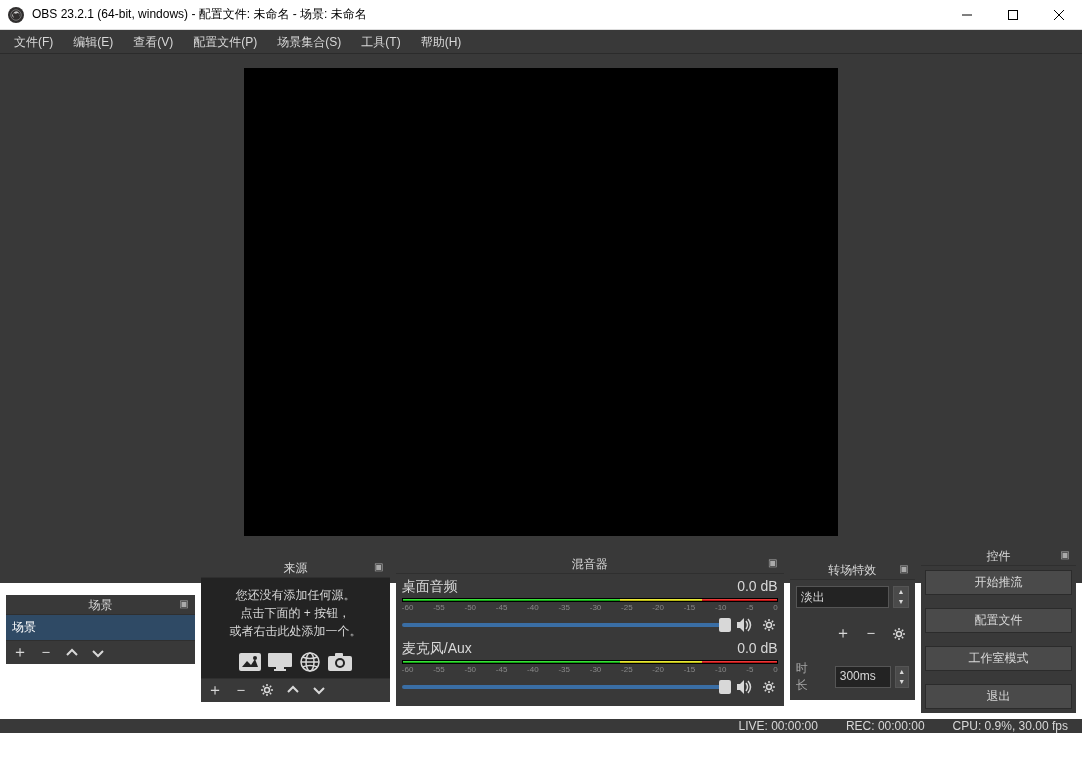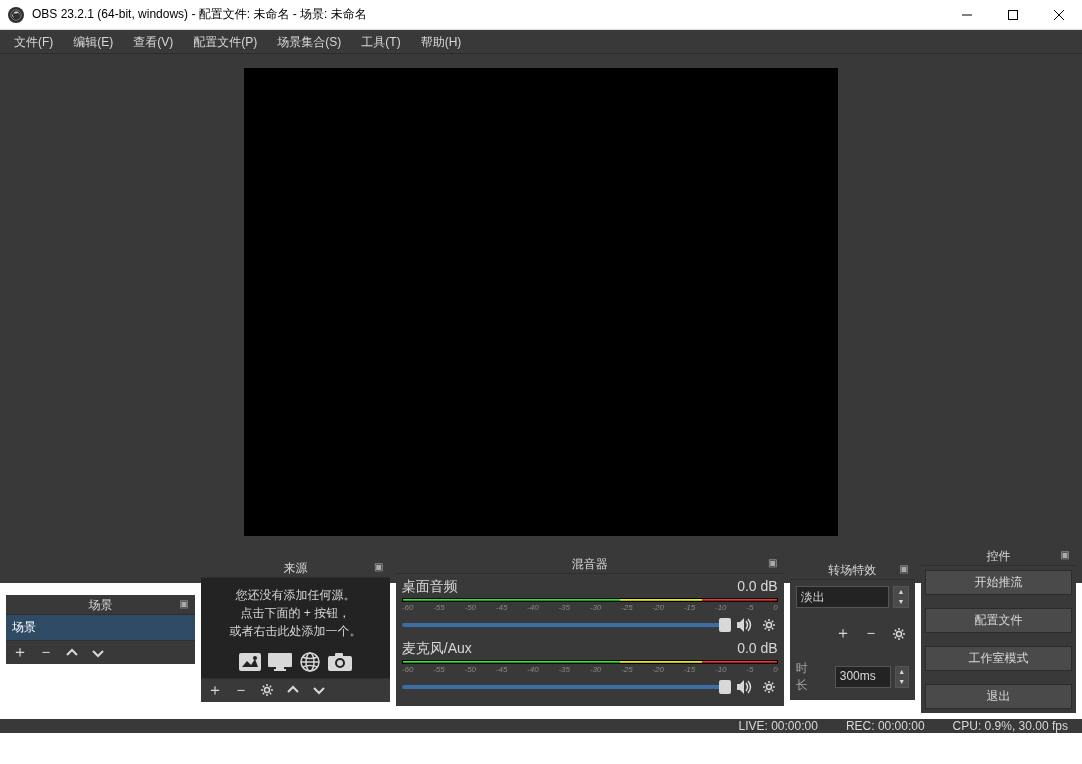--- a/index.html
+++ b/index.html
@@ -29,21 +29,21 @@
 .sources-icons { display: flex; justify-content: center; gap: 4px; padding: 4px 0; }
 .src-icon { width: 26px; height: 24px; display: flex; align-items: center; justify-content: center; color: #d8d8d8; }
 .mixer { width: 390px; }
 .mixer-body { padding: 4px 6px; }
 .mix-channel { margin-bottom: 6px; }
 .mix-top { display: flex; justify-content: space-between; font-size: 14px; color: #d8d8d8; margin-bottom: 2px; }
 .meter { height: 4px; display: flex; border: 1px solid #000; background: #000; }
 .meter .g { background: linear-gradient(#4cff4c,#008000); flex: 58; }
 .meter .y { background: linear-gradient(#ffff4c,#a0a000); flex: 22; }
 .meter .r { background: linear-gradient(#ff4c4c,#a00000); flex: 20; }
-.meter-ticks { display: flex; justify-content: space-between; font-size: 8px; color: #888; margin-top: 1px; font-style: italic; }
+.meter-ticks { display: flex; justify-content: space-between; font-size: 8px; color: #888; margin-top: 1px; }
 .mix-slider-row { display: flex; align-items: center; gap: 6px; margin-top: 4px; }
 .slider-track { flex: 1; height: 4px; background: #3a6ea5; border-radius: 2px; position: relative; }
 .slider-track::after { content: ""; position: absolute; right: -1px; top: -5px; width: 12px; height: 14px; background: #d8d8d8; border-radius: 2px; }
 .mix-icon { color: #d8d8d8; width: 18px; height: 18px; display: flex; align-items: center; justify-content: center; cursor: pointer; }
 .transitions { width: 126px; }
 .trans-body { background: #393939; padding: 6px; display: flex; flex-direction: column; gap: 16px; }
 .trans-row { display: flex; align-items: center; gap: 4px; }
 .select-box { flex: 1; background: #232323; border: 1px solid #555; color: #d8d8d8; font-size: 12px; padding: 2px 4px; height: 22px; }
 .spin { width: 16px; background: #4a4a4a; color: #d8d8d8; display: flex; flex-direction: column; height: 22px; font-size: 7px; border: 1px solid #555; }
 .spin div { flex: 1; text-align: center; line-height: 1; cursor: pointer; display:flex;align-items:center;justify-content:center; }

